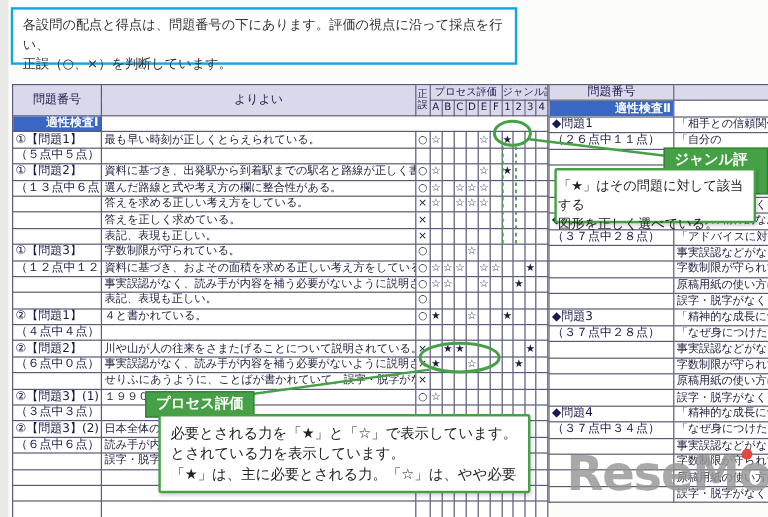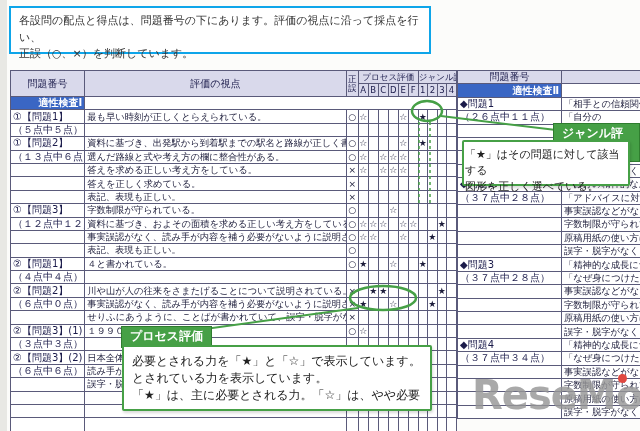--- a/index.html
+++ b/index.html
@@ -27,21 +27,21 @@
   .outer{border:1.6px solid #3c3c60;}
   
   #overlay{position:absolute;left:0;top:0;width:640px;height:431px;pointer-events:none;z-index:50;}
   
   .callout-label{position:absolute;z-index:60;background:#46a046;color:#fff;font-weight:bold;
                  font-size:12px;padding:1px 8px 2px;border:1px solid #2f7d2f;}
   .callout-box{position:absolute;z-index:60;background:#fff;border:2px solid #46a046;
                border-radius:2px;color:#222;box-shadow:1px 2px 3px rgba(0,0,0,.15);}
   #genre-callout-box{left:462px;top:140px;width:162px;height:32px;padding:5px 1px;
                      font-size:11px;line-height:1.45;}
-  #process-callout-box{left:122px;top:345px;width:290px;height:50px;padding:6px 8px;
+  #process-callout-box{left:132px;top:345px;width:290px;height:50px;padding:6px 8px;
                        font-size:12px;line-height:1.42;}
   #genre-callout-label{left:553px;top:123px;}
   #process-callout-label{left:121px;top:326px;}
   
   .watermark{position:absolute;left:472px;top:372px;z-index:40;font-weight:bold;font-size:40px;
              letter-spacing:-1px;color:rgba(150,150,150,.82);}
   .watermark .dot{position:absolute;left:146px;top:2px;width:9px;height:9px;border-radius:50%;
                   background:#e04840;}
 </style>
 </head>
@@ -68,21 +68,21 @@
         <col style="width:10px">
         <col style="width:10px">
       <col style="width:9px">
         <col style="width:10px">
         <col style="width:9px">
         <col style="width:10px">
     </colgroup>
     <thead>
       <tr>
         <th rowspan="2">問題番号</th>
-        <th rowspan="2">評価の視点</th>
+        <th rowspan="2">よりよい</th>
         <th rowspan="2" class="vert">正<br>誤</th>
         <th colspan="6" class="sub">プロセス評価</th>
         <th colspan="4" class="sub">ジャンル評価</th>
       </tr>
       <tr>
         <th class="sub">A</th>
         <th class="sub">B</th>
         <th class="sub">C</th>
         <th class="sub">D</th>
         <th class="sub">E</th>

